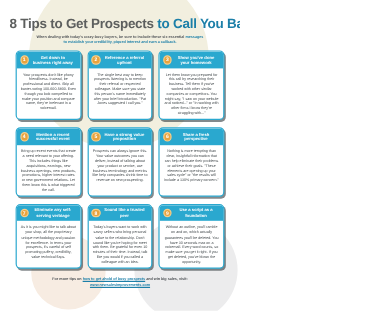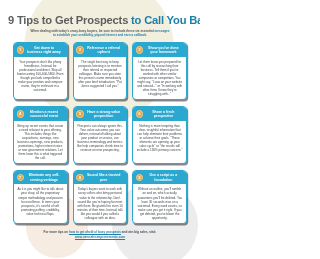--- a/index.html
+++ b/index.html
@@ -177,21 +177,21 @@
 
 <div class="bg-layer">
   <div class="blob-cream"></div>
   <div class="blob-peach"></div>
   <div class="blob-grey"></div>
 </div>
 
 <div class="sheet">
 
   <div class="header">
-    <div class="title"><span>9 Tips to Get Prospects </span><span class="accent">to Call You Back</span></div>
+    <div class="title"><span>8 Tips to Get Prospects </span><span class="accent">to Call You Back</span></div>
     <div class="subtitle">
       <span>When dealing with today's crazy-busy buyers, be sure to include these six essential</span>
       <span class="hl">messages to establish your credibility, piqued interest and earn a callback.</span>
     </div>
   </div>
 
   <div class="grid">
 
     <div class="card">
       <div class="card-head">

